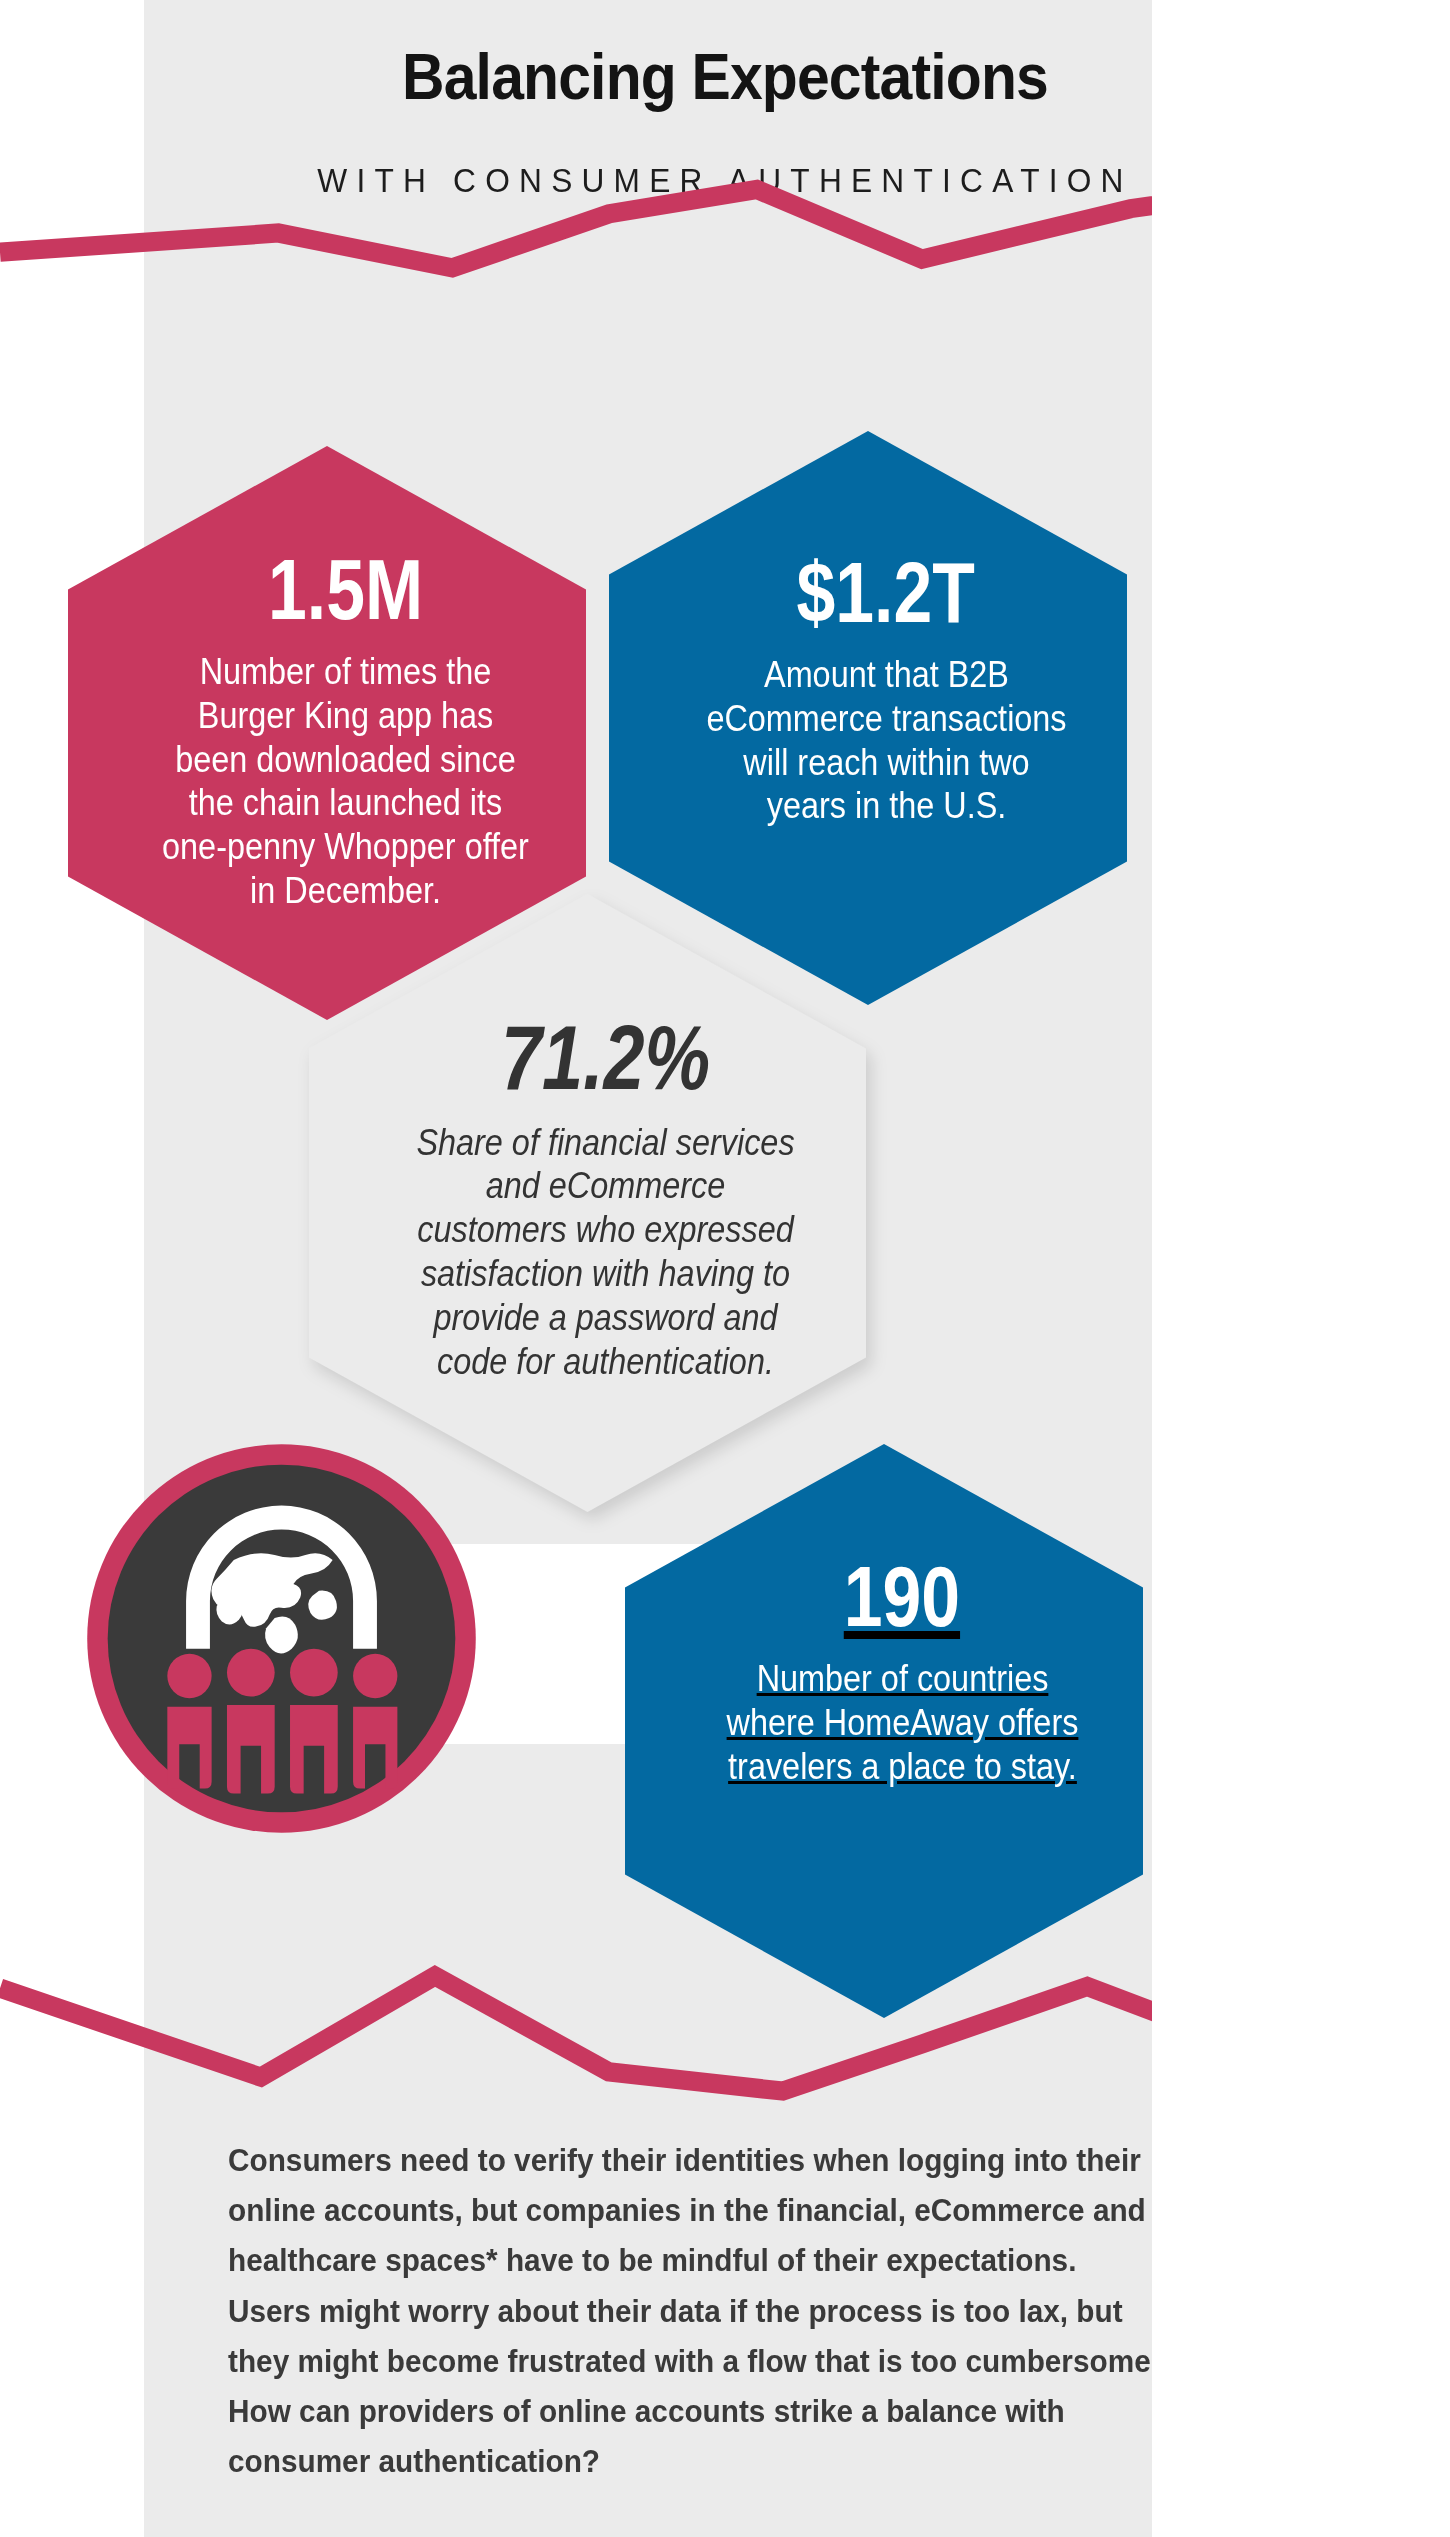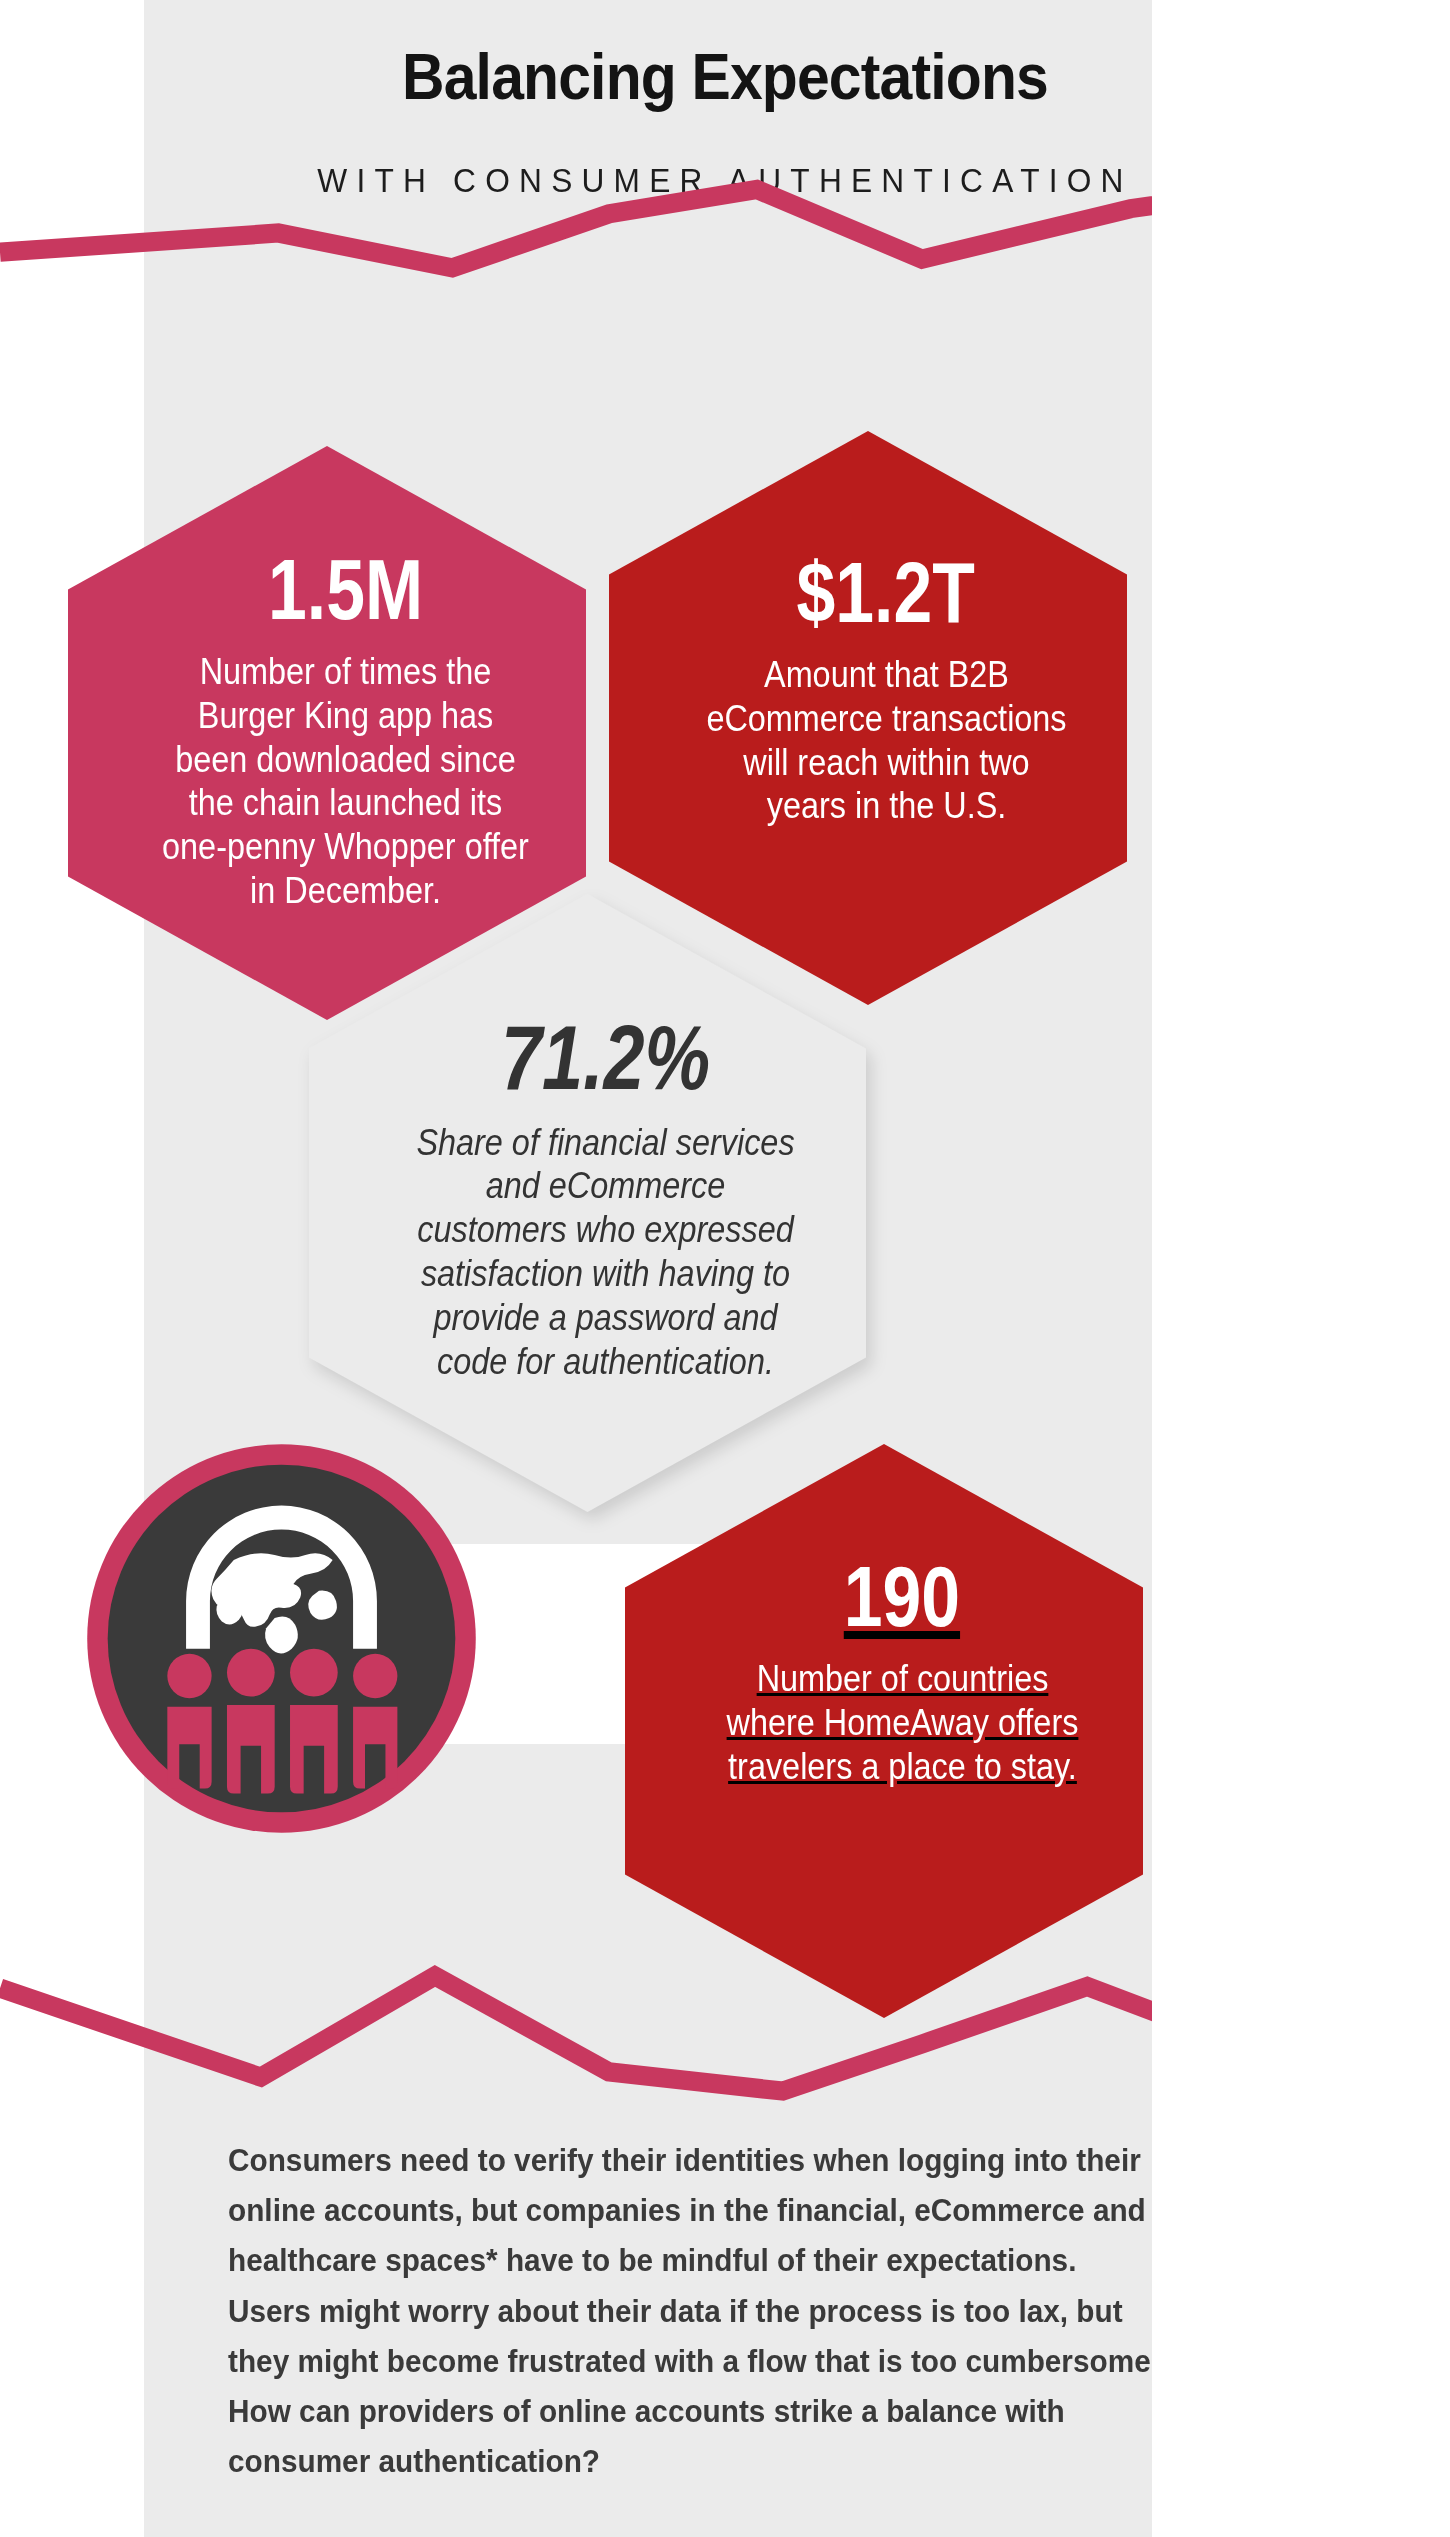--- a/index.html
+++ b/index.html
@@ -53,21 +53,21 @@
   
   .hexwrap{position:absolute;}
   .hex{
     position:relative;width:100%;height:100%;
     clip-path:polygon(50% 0%, 100% 25%, 100% 75%, 50% 100%, 0% 75%, 0% 25%);
     display:flex;flex-direction:column;align-items:center;justify-content:flex-start;
     box-sizing:border-box;
     padding-left:36px;
   }
   .hex.pink{background:#c8385f;}
-  .hex.dark{background:#b91c1c;}
+  .hex.dark{background:#0369a1;}
   .hex.light{background:#ebebeb;}
 
   .stat-num{
     font-family:"Liberation Sans", sans-serif;
     font-weight:bold;
     line-height:0.95;
     transform:scaleX(0.82);
     white-space:nowrap;
   }
   .stat-desc{

